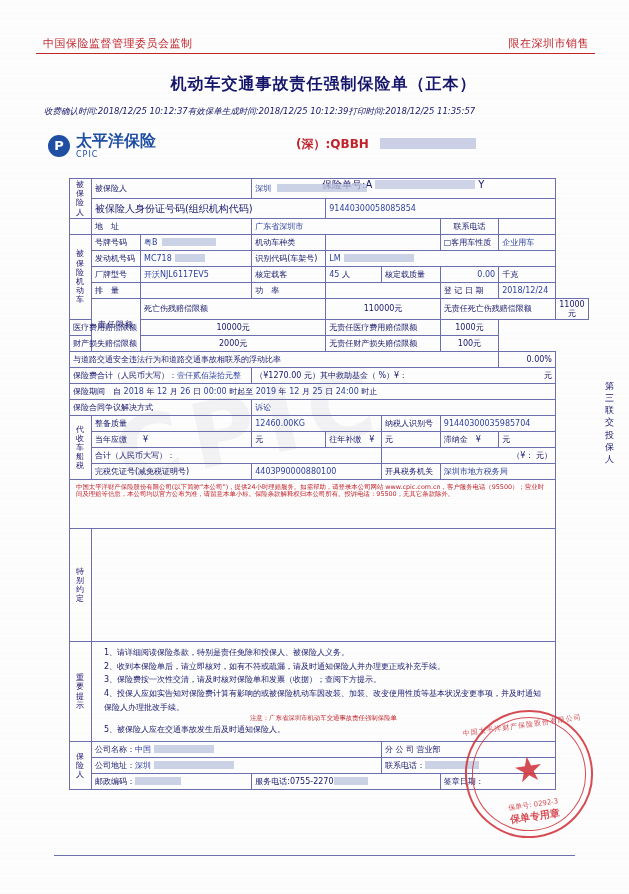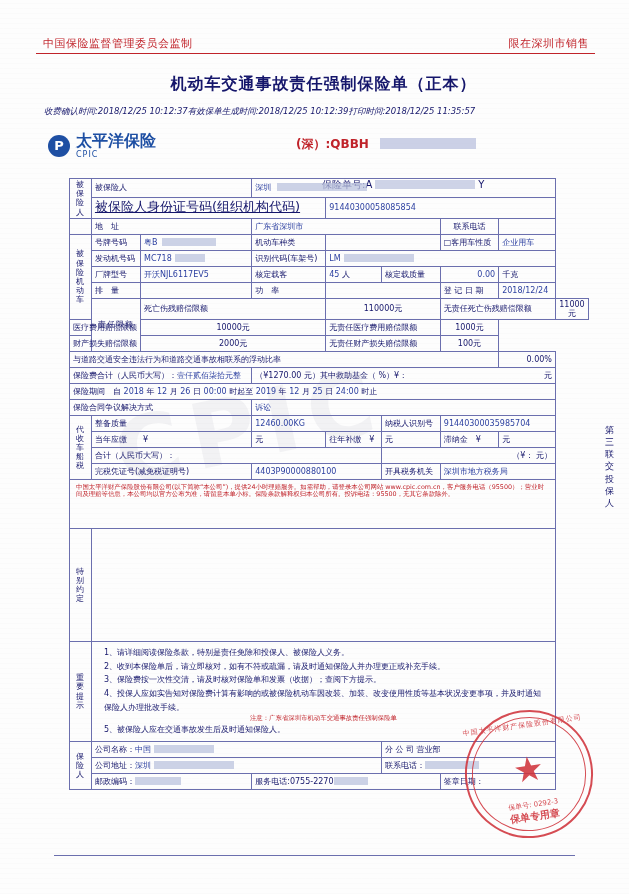--- a/index.html
+++ b/index.html
@@ -34,26 +34,26 @@
   .polno{position:absolute;left:290px;top:178px;font-size:10px;color:#15166b;margin-left:32px;}
   .polno .blur{display:inline-block;width:96px;height:9px;background:#b9c0dd;opacity:.7;vertical-align:-1px;margin:0 3px;}
   
   table.main{position:absolute;left:54px;top:178px;width:520px;border-collapse:collapse;font-size:8px;color:#15166b;margin-left:15px;}
   table.main td{border:1px solid #6b6fae;padding:1px 3px;height:13px;vertical-align:middle;line-height:1.15;}
   .vlabel{width:14px;text-align:center;font-size:8px;letter-spacing:1px;}
   .lbl{white-space:nowrap;}
   .blur{display:inline-block;height:8px;background:#b9c0dd;opacity:.72;vertical-align:-1px;}
   .hand{color:#2b3fa0;}
   .red{color:#c0232a;}
-  .small{font-size:13px;text-decoration:underline;}
+  .small{font-size:10px;}
   .tiny{font-size:6.4px;line-height:1.45;}
   .right{text-align:right;}
   .center{text-align:center;}
   
-  .sidestrip{position:absolute;right:10px;top:380px;width:18px;font-size:9px;color:#15166b;text-align:center;line-height:1.35;letter-spacing:1px;margin-top:44px;}
+  .sidestrip{position:absolute;right:10px;top:380px;width:18px;font-size:9px;color:#15166b;text-align:center;line-height:1.35;letter-spacing:1px;}
   
   .notered{color:#c0232a;}
   
   .stamp{position:absolute;right:36px;bottom:56px;width:124px;height:124px;border:2px solid #d0343c;border-radius:50%;
      color:#d0343c;transform:rotate(-8deg);opacity:.88;}
   .stamp .star{position:absolute;left:50%;top:46%;transform:translate(-50%,-50%);font-size:34px;color:#d0343c;}
   .stamp .t1{position:absolute;left:0;right:0;top:8px;text-align:center;font-size:7px;letter-spacing:1px;}
   .stamp .t2{position:absolute;left:0;right:0;bottom:26px;text-align:center;font-size:7px;}
   .stamp .t3{position:absolute;left:0;right:0;bottom:12px;text-align:center;font-size:10px;font-weight:bold;}
   .stamp-ring{position:absolute;inset:5px;border:1px solid #d0343c;border-radius:50%;}

